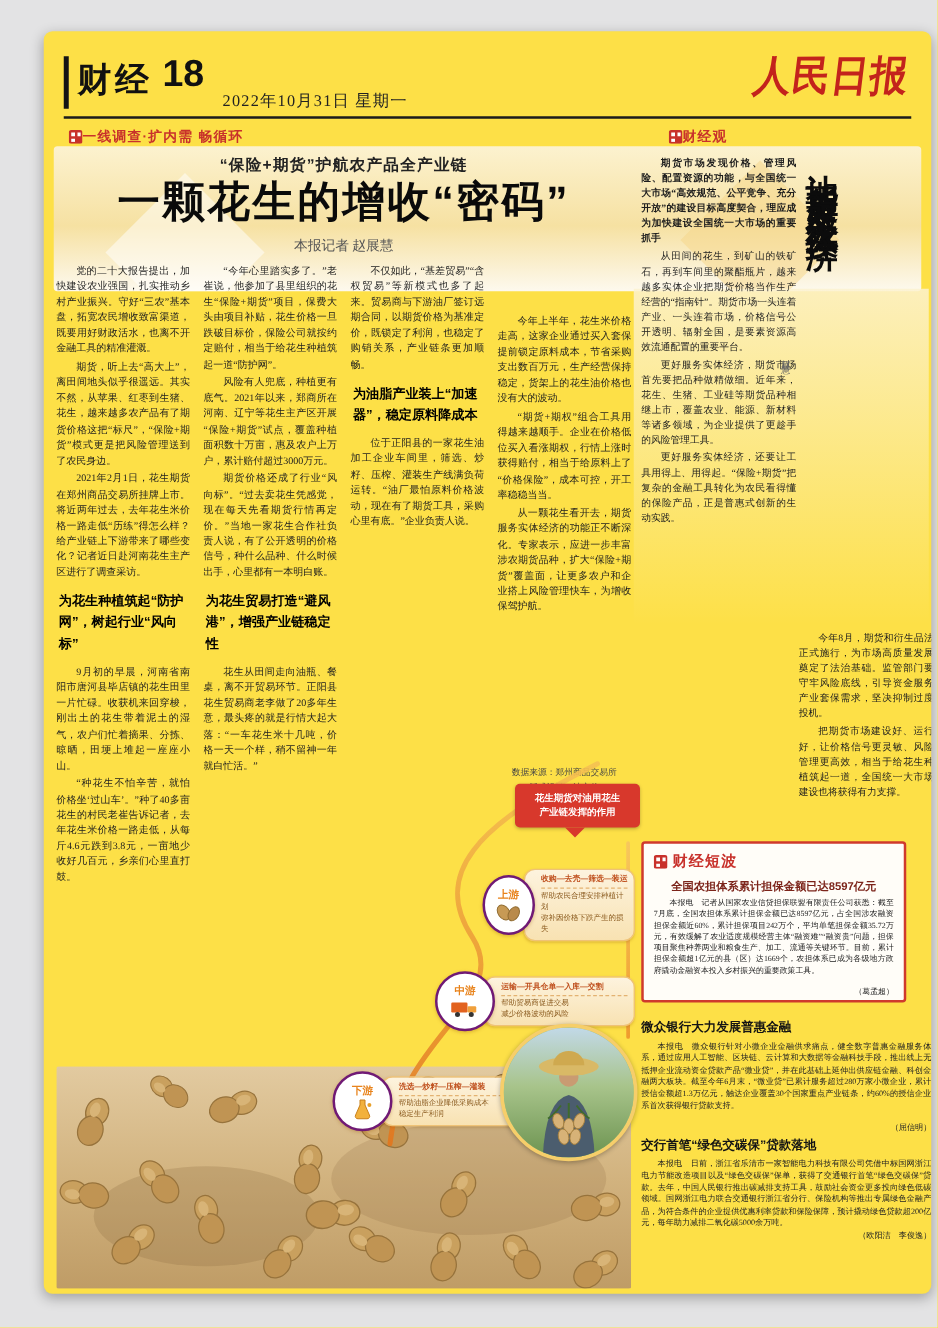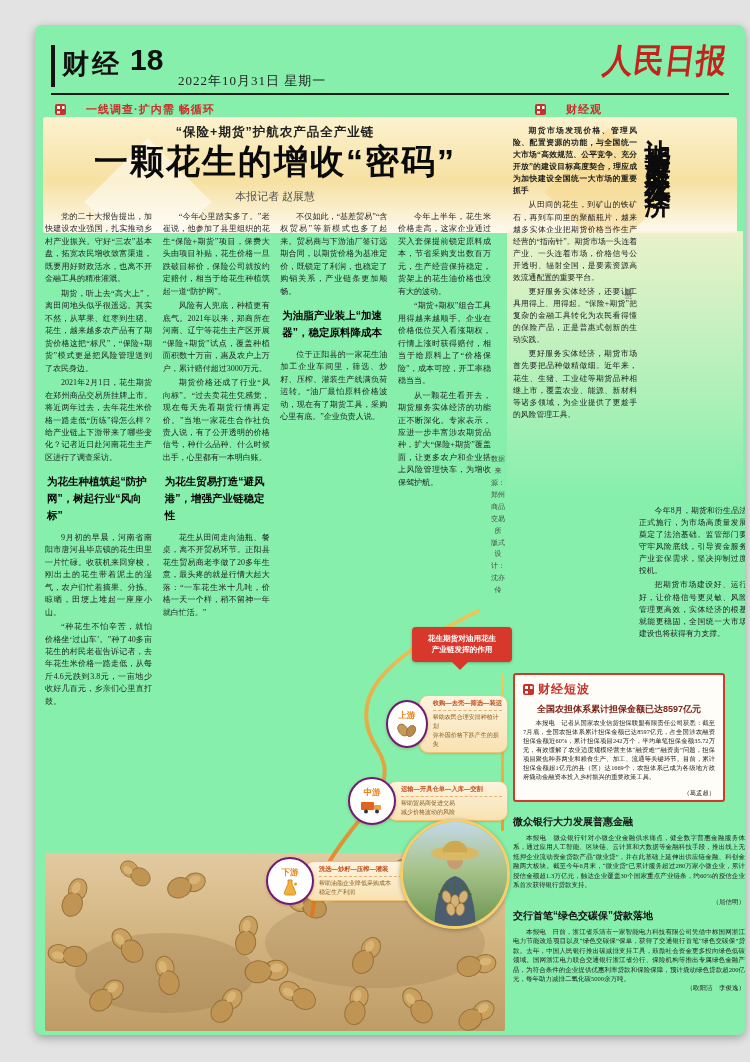--- a/index.html
+++ b/index.html
@@ -1,32 +1,32 @@
 <!DOCTYPE html>
 <html lang="zh"><head>
 <meta charset="utf-8">
 <style>
   html,body{margin:0;padding:0;}
   body{width:750px;height:1062px;background:#e3e3e4;position:relative;overflow:hidden;
        font-family:"Liberation Serif","DejaVu Serif",serif;}
-  .page{position:absolute;left:35px;top:25px;width:710px;height:1010px;background:#86efac;
+  .page{position:absolute;left:35px;top:25px;width:710px;height:1010px;background:#fde047;
         border-radius:7px;box-shadow:0 3px 10px rgba(0,0,0,.3);overflow:hidden;}
   .abs{position:absolute;}
 
   
   .mast-bar{left:16px;top:20px;width:4px;height:42px;background:#141414;}
   .mast-section{left:27px;top:21px;font:800 27px "Liberation Sans","DejaVu Sans",sans-serif;color:#111;letter-spacing:3px;}
   .mast-num{left:95px;top:18px;font:800 30px "Liberation Sans","DejaVu Sans",sans-serif;color:#111;}
   .mast-date{left:143px;top:47px;font-size:13px;color:#222;letter-spacing:1px;}
   .mast-logo{right:18px;top:16px;font:700 30px "Liberation Serif","DejaVu Serif",serif;color:#c3231c;
              transform:skewX(-7deg) scaleY(1.12);letter-spacing:1px;}
   .mast-rule{left:16px;top:68px;width:678px;height:2px;background:#1b1b1b;}
 
   
-  .sec-label{display:flex;align-items:center;gap:20px;}
+  .sec-label{display:flex;align-items:center;gap:0;}
   .badge{width:11px;height:11px;border-radius:2px;flex:0 0 auto;
     background:linear-gradient(#fff,#fff) 2px 2px/3px 3px no-repeat,
                linear-gradient(#fff,#fff) 6.5px 2px/2.5px 3px no-repeat,
                linear-gradient(#fff,#fff) 2px 6.5px/3px 2.5px no-repeat,#c8312b;}
   .sec-label span{font:700 11px "Liberation Sans","DejaVu Sans",sans-serif;color:#c8312b;letter-spacing:1px;}
   .lab-left{left:20px;top:77px;}
   .lab-right{left:500px;top:77px;}
 
   
   .cream-band{left:8px;top:92px;width:694px;height:116px;border-radius:3px;
@@ -44,21 +44,21 @@
   .main-title{left:10px;top:114px;width:460px;text-align:center;
     font:900 34px "Liberation Sans","DejaVu Sans",sans-serif;color:#0a0a0a;letter-spacing:2px;}
   .byline{left:10px;top:164px;width:460px;text-align:center;font-size:11px;color:#555;}
 
   
   .cols{left:10px;top:186px;width:460px;height:652px;display:flex;justify-content:space-between;z-index:2;}
   .col{width:107px;overflow:hidden;}
   .col p{margin:0 0 2px;font-size:8px;line-height:1.56;text-align:justify;text-indent:2em;color:#1d1d1d;}
   .subhead{font:700 10.5px "Liberation Sans","DejaVu Sans",sans-serif;color:#000;
     line-height:1.6;margin:9px 2px 8px;}
-  .c3{height:392px;} .c4{height:386px;display:flex;flex-direction:row;}
+  .c3{height:392px;} .c4{height:386px;display:flex;flex-direction:column;margin-top:40px;}
   .credits{margin-top:auto;text-align:center;font-size:7px;color:#444;line-height:1.7;}
 
   
   .infographic{left:225px;top:580px;width:250px;height:348px;z-index:3;}
   .callout{position:absolute;left:152px;top:22px;width:94px;background:#d8382c;border-radius:4px;
     color:#fff;font:700 7.6px "Liberation Sans","DejaVu Sans",sans-serif;text-align:center;
     padding:6px 3px;line-height:1.5;box-shadow:0 1px 3px rgba(0,0,0,.25);}
   .callout::after{content:'';position:absolute;left:40px;bottom:-8px;border:8px solid transparent;
     border-top-color:#d8382c;border-bottom:0;}
   .ig-row{position:absolute;display:flex;align-items:center;}
@@ -312,30 +312,30 @@
           <ellipse cx="55" cy="84" rx="4" ry="6" transform="rotate(12 55 84)"></ellipse>
         </g>
       </svg>
     </div>
   </div>
 
   <div class="abs op-col op-col1">
     <p class="op-intro">期货市场发现价格、管理风险、配置资源的功能，与全国统一大市场“高效规范、公平竞争、充分开放”的建设目标高度契合，理应成为加快建设全国统一大市场的重要抓手</p>
     <div>
         <p>从田间的花生，到矿山的铁矿石，再到车间里的聚酯瓶片，越来越多实体企业把期货价格当作生产经营的“指南针”。期货市场一头连着产业、一头连着市场，价格信号公开透明、辐射全国，是要素资源高效流通配置的重要平台。</p>
+        <p>更好服务实体经济，期货市场首先要把品种做精做细。近年来，花生、生猪、工业硅等期货品种相继上市，覆盖农业、能源、新材料等诸多领域，为企业提供了更趁手的风险管理工具。</p>
         <p>更好服务实体经济，还要让工具用得上、用得起。“保险+期货”把复杂的金融工具转化为农民看得懂的保险产品，正是普惠式创新的生动实践。</p>
-        <p>更好服务实体经济，期货市场首先要把品种做精做细。近年来，花生、生猪、工业硅等期货品种相继上市，覆盖农业、能源、新材料等诸多领域，为企业提供了更趁手的风险管理工具。</p>
       </div>
   </div>
   <div class="abs op-headline">让期货更好服务实体经济</div>
   <div class="abs op-byline">赵展慧</div>
   <div class="abs op-col op-col3">
     <div>
         <p>今年8月，期货和衍生品法正式施行，为市场高质量发展奠定了法治基础。监管部门要守牢风险底线，引导资金服务产业套保需求，坚决抑制过度投机。</p>
-        <p>把期货市场建设好、运行好，让价格信号更灵敏、风险管理更高效，实体经济的根基就能更稳固，全国统一大市场建设也将获得有力支撑。</p>
+        <p>把期货市场建设好、运行好，让价格信号更灵敏、风险管理更高效，相当于给花生种植筑起一道，全国统一大市场建设也将获得有力支撑。</p>
       </div>
   </div>
 
   <div class="abs divider-orange"></div>
   <div class="abs briefs-box">
     <div class="briefs-head">
       <i class="badge"></i>
       <span>财经短波</span>
     </div>
     <div class="b1-title">全国农担体系累计担保金额已达8597亿元</div>

